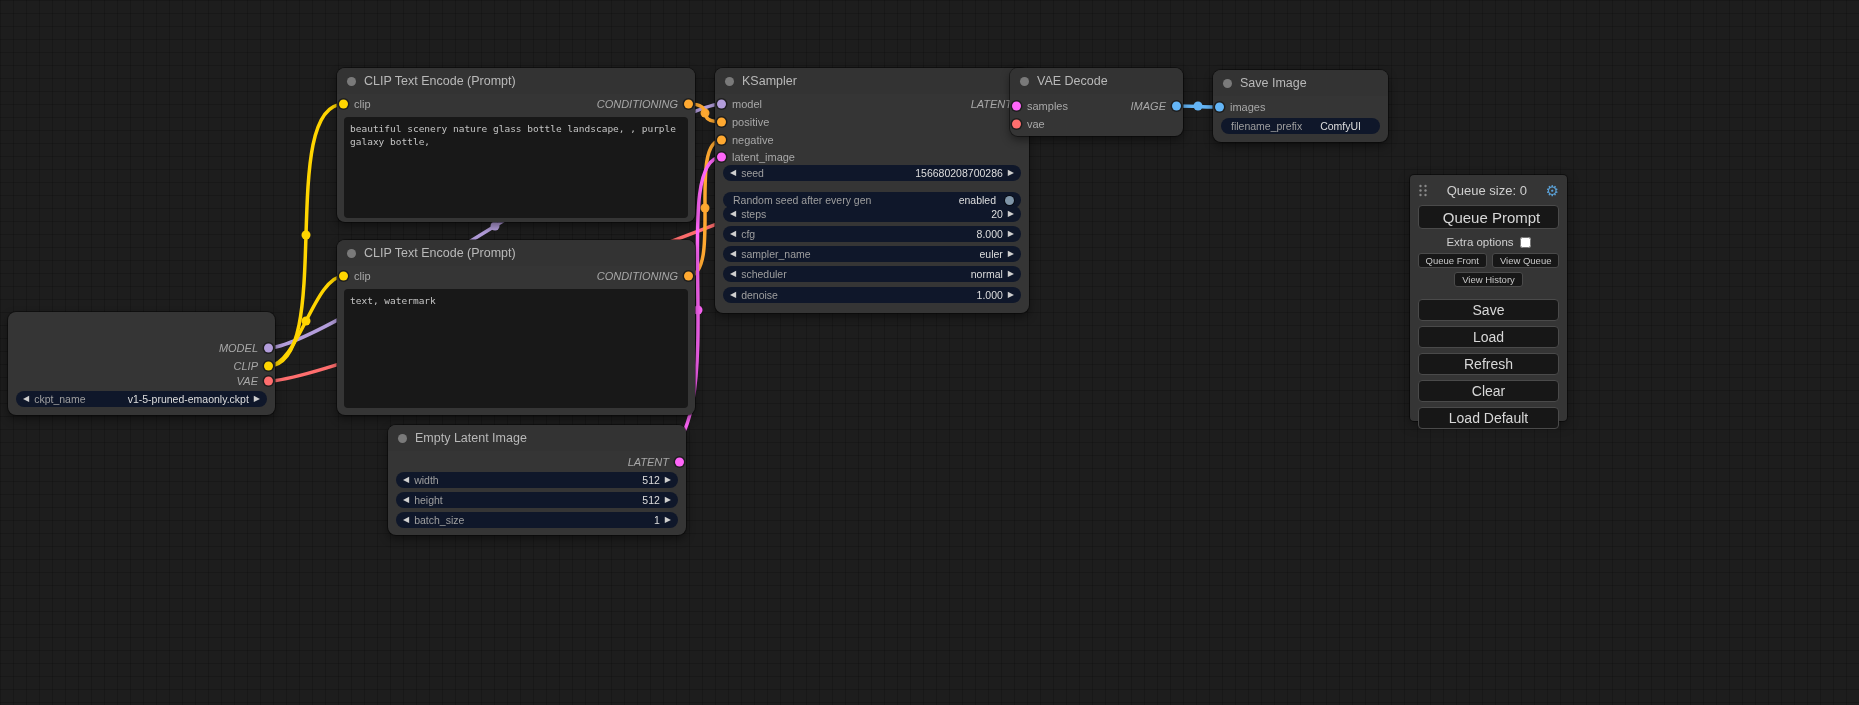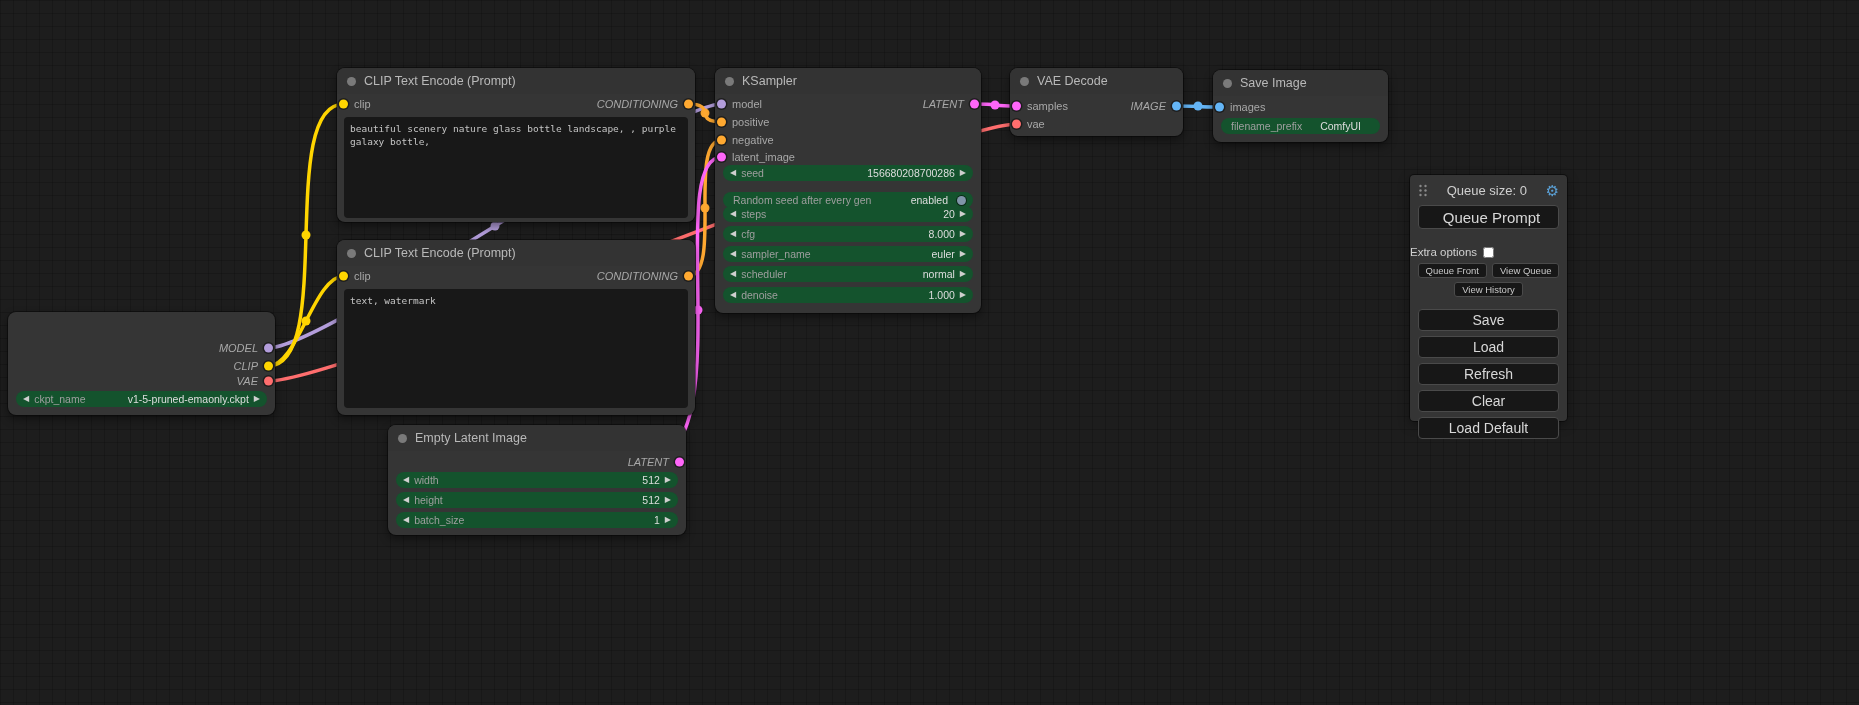--- a/index.html
+++ b/index.html
@@ -25,21 +25,21 @@
   }
   .tdot{width:9px;height:9px;border-radius:50%;background:#7a7a7a;flex:none;}
   .pdot{
     position:absolute;width:9px;height:9px;border-radius:50%;
     transform:translateY(-50%);box-shadow:0 0 0 1.5px rgba(0,0,0,.45);z-index:3;
   }
   .pdot.in{left:2px;} .pdot.out{right:2px;}
   .plabel{position:absolute;transform:translateY(-50%);font-size:11px;color:#a8a8a8;white-space:nowrap;}
   .plabel.in{left:17px;} .plabel.out{right:17px;text-align:center;font-style:italic;}
   .widget{
-    position:absolute;left:8px;right:8px;height:16px;background:#14532d;
+    position:absolute;left:8px;right:8px;height:16px;background:#0f172a;
     border-radius:8px;display:flex;align-items:center;gap:5px;padding:0 7px;
     font-size:10.5px;color:#aaa;box-sizing:border-box;white-space:nowrap;
   }
   .warr{color:#cfcfcf;font-size:8px;line-height:1;flex:none;}
   .wlabel{color:#9f9f9f;overflow:hidden;}
   .wvalue{margin-left:auto;color:#dedede;}
   .wtoggle{width:9px;height:9px;border-radius:50%;background:#7f95a8;box-shadow:0 0 0 1px rgba(0,0,0,.5);flex:none;margin-left:4px;}
   .ntext{
     position:absolute;left:7px;right:7px;box-sizing:border-box;background:#181818;border:none;
     border-radius:4px;color:#c5c5c5;padding:5px 6px;resize:none;outline:none;
@@ -56,21 +56,21 @@
   .menu-title{flex:1;text-align:center;font-size:13px;color:#cfcfcf;}
   .gear{font-size:15px;color:#5a9fd4;line-height:1;cursor:pointer;}
   .handle{display:flex;align-items:center;cursor:grab;}
   .mbtn{
     display:block;width:calc(100% - 16px);margin:5px 8px 0;height:22px;
     background:#171717;border:1px solid #4a4a4a;border-radius:4px;
     color:#d8d8d8;font-size:14px;font-family:inherit;cursor:pointer;
   }
   .mbtn.primary{margin-top:4px;height:24px;font-size:15px;padding-left:12px;}
   .mbtn.gap{margin-top:12px;}
-  .extra-row{display:flex;align-items:center;gap:6px;margin-top:16px;font-size:11.5px;color:#d0d0d0;height:14px;}
+  .extra-row{display:flex;align-items:center;justify-content:center;gap:6px;margin-top:6px;font-size:11.5px;color:#d0d0d0;height:14px;}
   .extra-row input{width:11px;height:11px;margin:0;}
   .srow{display:flex;justify-content:center;gap:5px;margin-top:4px;}
   .sbtn{
     background:#171717;border:1px solid #4a4a4a;border-radius:3px;color:#c8c8c8;
     font-size:9.5px;font-family:inherit;padding:1px 7px;height:15px;cursor:pointer;
   }
 </style>
 </head>
 <body>
 
@@ -155,21 +155,21 @@
     <span class="warr">▶</span>
   </div>
   <div class="widget" style="top:87px">
     <span class="warr">◀</span>
     <span class="wlabel">batch_size</span>
     <span class="wvalue">1</span>
     <span class="warr">▶</span>
   </div>
 </div>
 
-<div class="node" style="left:715px;top:68px;width:266px;height:245px">
+<div class="node" style="left:715px;top:68px;width:314px;height:245px">
   <div class="ntitle">
     <span class="tdot"></span>
     <span>KSampler</span>
   </div>
   <span class="pdot in" style="top: 36px; background: rgb(179, 157, 219);"></span>
   <span class="plabel in" style="top:36px">model</span>
   <span class="pdot in" style="top: 54px; background: rgb(255, 169, 49);"></span>
   <span class="plabel in" style="top:54px">positive</span>
   <span class="pdot in" style="top: 72px; background: rgb(255, 169, 49);"></span>
   <span class="plabel in" style="top:72px">negative</span>

